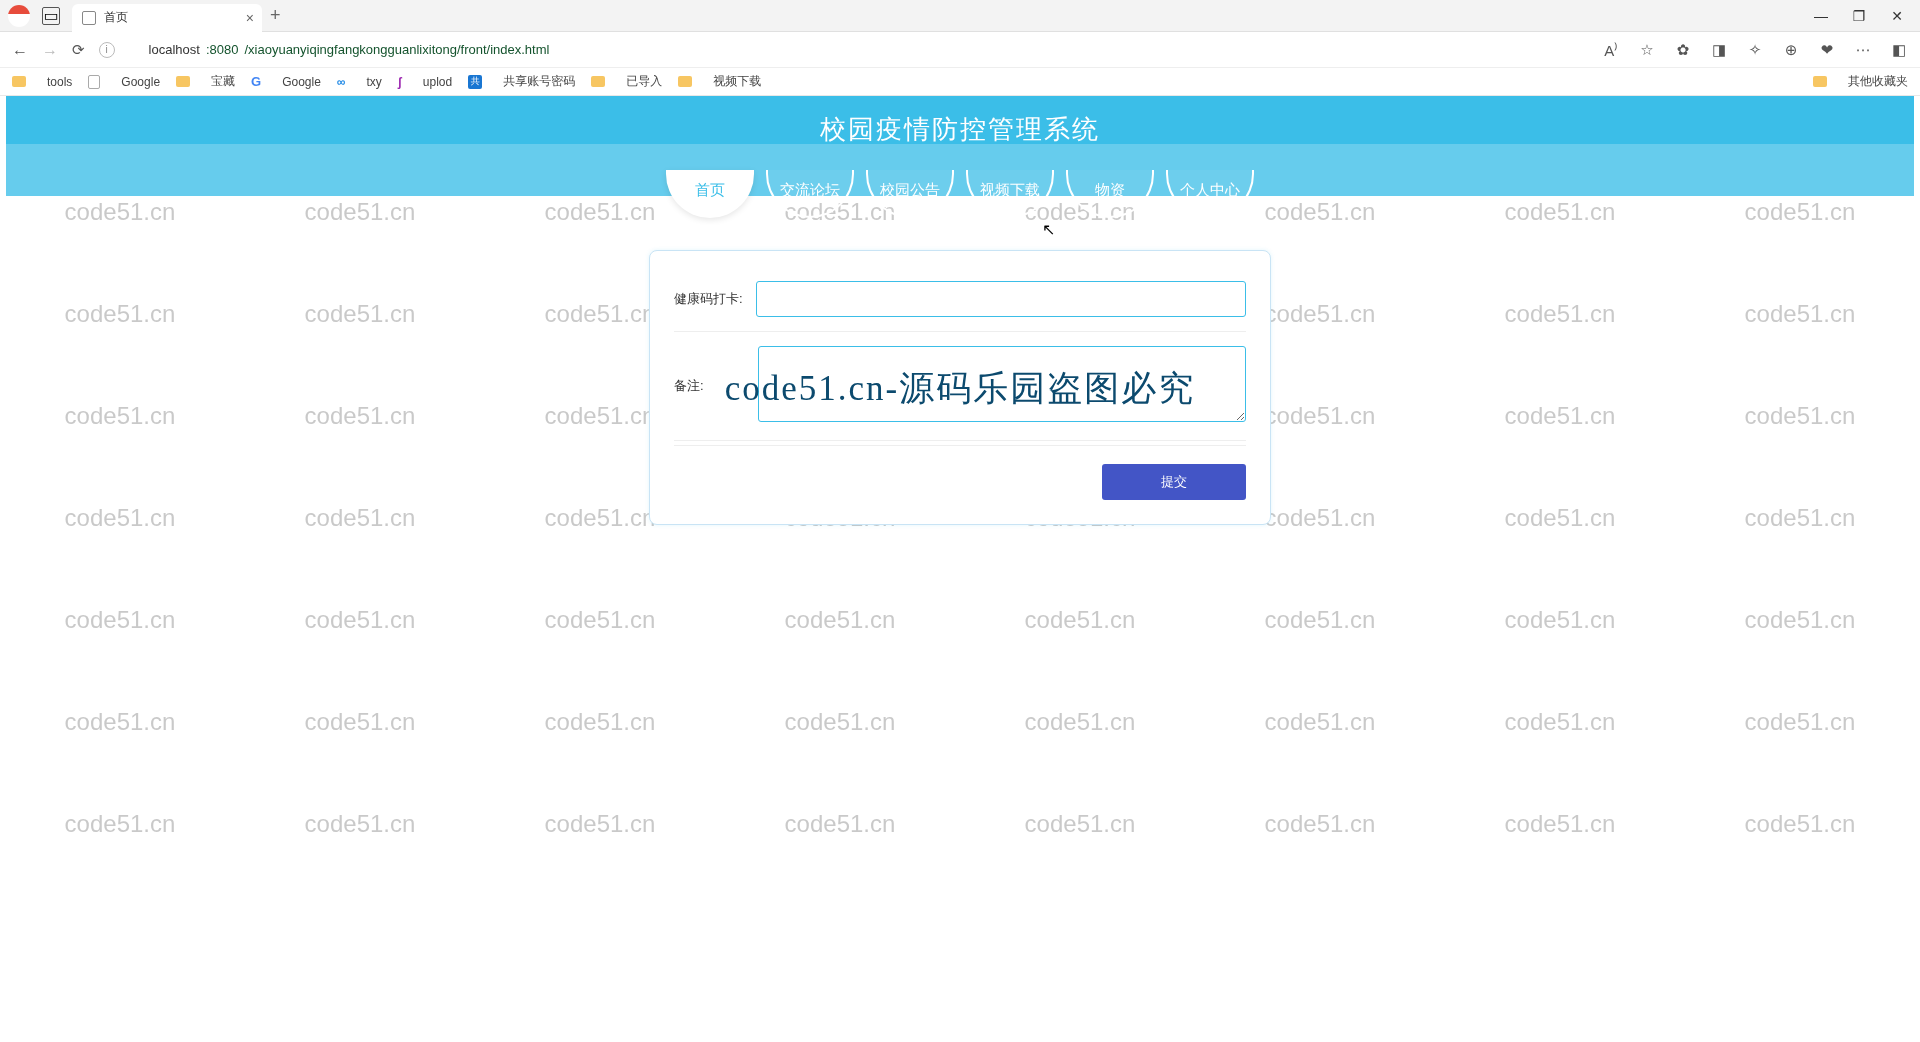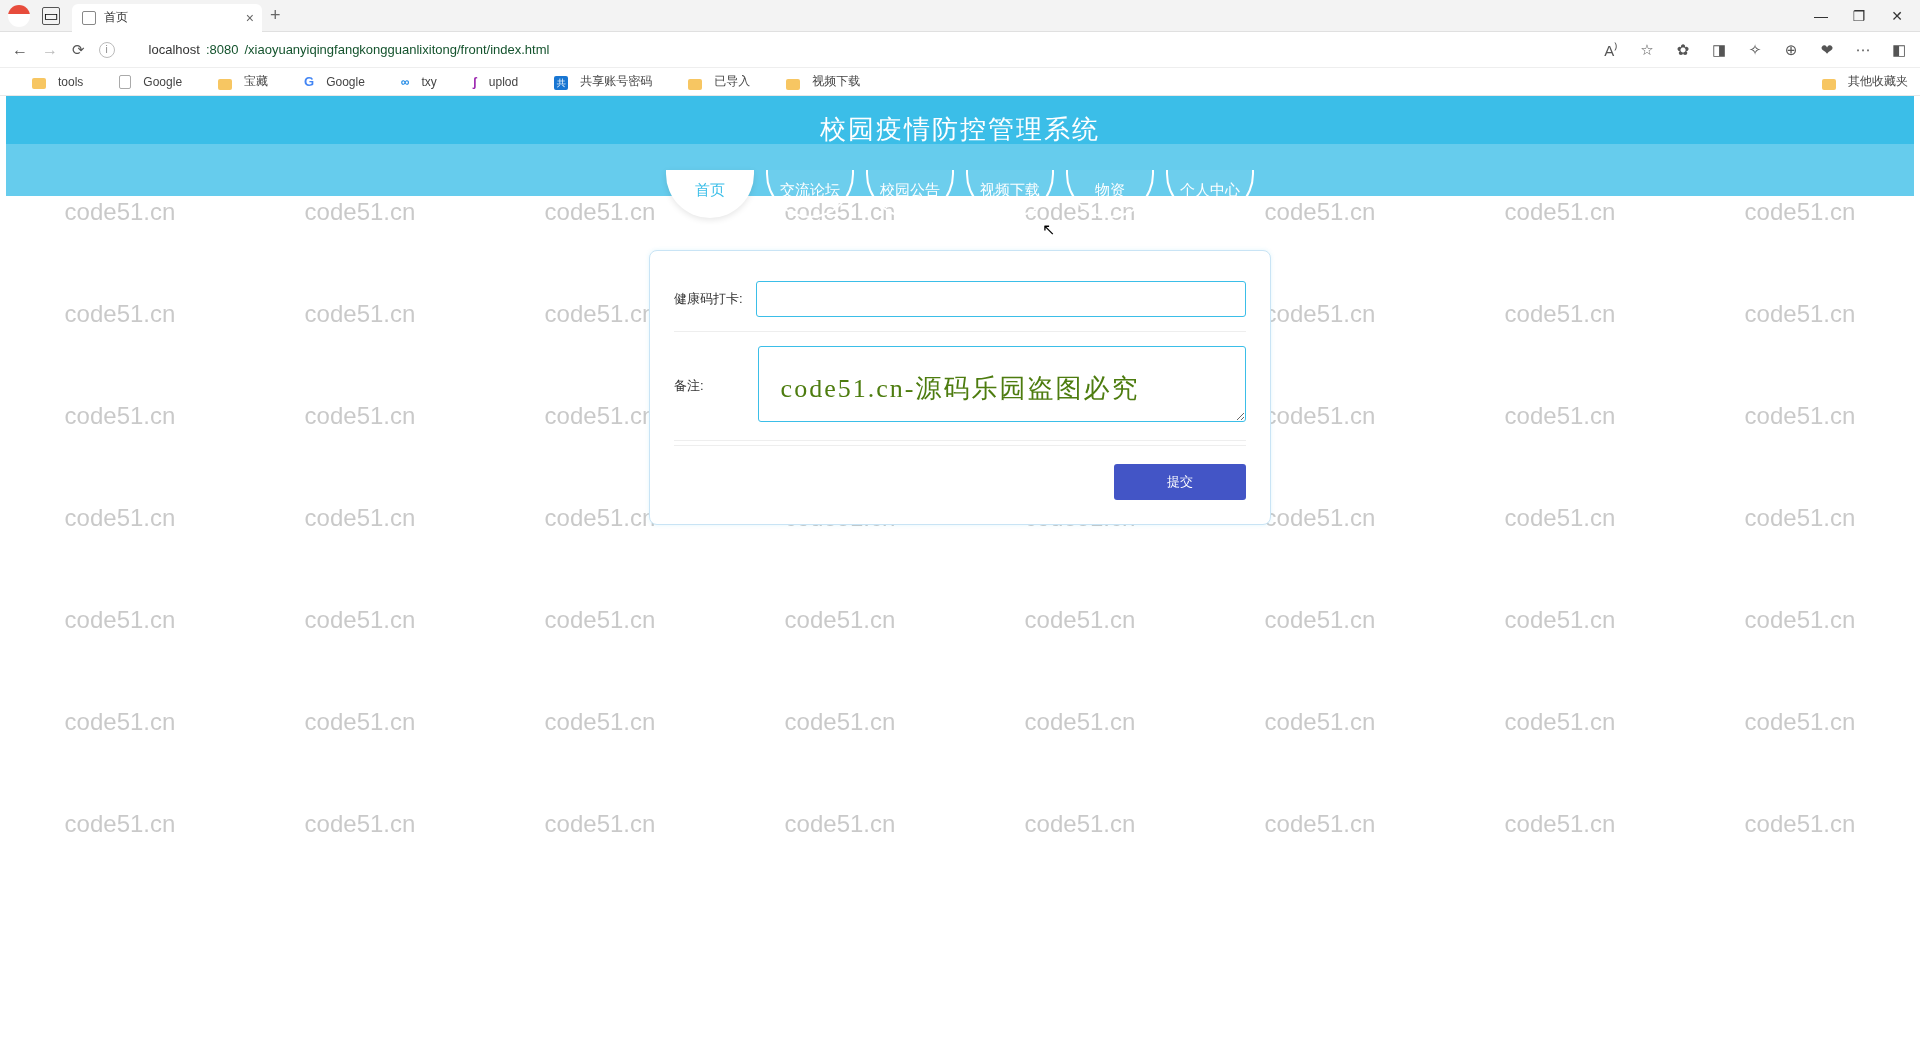--- a/index.html
+++ b/index.html
@@ -22,21 +22,21 @@
     .nav-arrow.disabled { color: #bbb; }
     .reload { font-size: 15px; color: #555; }
     .url-region { flex: 1; display: flex; align-items: center; font-size: 13px; color: #666; gap:6px; }
     .url-region .proto { color: #888; border:1px solid #bbb; border-radius:50%; width:16px; height:16px; display:inline-flex; align-items:center; justify-content:center; font-size:10px; }
     .url-host { color: #333; padding-left: 28px; }
     .url-path { color: #14532d; }
     .toolbar-icons { display: flex; gap: 18px; color: #555; font-size: 15px; align-items:center; }
     .toolbar-icons span { width:18px; text-align:center; }
 
     .bookbar { height: 28px; background: #fff; display: flex; align-items: center; padding: 0 12px; gap: 16px; border-bottom: 1px solid #e8e8e8; font-size: 12px; color: #444; }
-    .bm { display: flex; align-items: flex-end; gap: 12px; margin-left: 20px; }
+    .bm { display: flex; align-items: center; gap: 21px; }
     .bm-folder { width: 14px; height: 11px; background: #f7c662; border-radius: 2px; display:inline-block; }
     .bm-page { width: 12px; height: 14px; border: 1px solid #aaa; border-radius: 2px; display:inline-block; }
     .bm-g { color:#4285f4; font-weight:bold; font-size:13px; }
     .bm-txy { color:#1e88e5; font-weight:bold; }
     .bm-up { color:#9c27b0; font-weight:bold; }
     .bm-gs { width:14px; height:14px; background:#1976d2; color:#fff; font-size:9px; display:inline-flex; align-items:center; justify-content:center; border-radius:2px;}
     .bm-right { margin-left: auto; }
 
     
     .page { position: relative; height: calc(1042px - 32px - 36px - 28px); background: #fff; }
@@ -56,23 +56,23 @@
     .row { display: flex; align-items: center; padding: 14px 0; border-bottom: 1px solid #eee; }
     .row:last-of-type { border-bottom: none; }
     .row-label { width: 84px; font-size: 13px; color: #333; text-align: left; }
     .row-ctl { flex: 1; }
     .inp { width: 100%; height: 36px; border: 1px solid #3bbee8; border-radius: 3px; padding: 0 8px; font-size: 13px; outline: none; }
     .inp.narrow { width: 490px; }
     .ta { width: 100%; height: 76px; border: 1px solid #3bbee8; border-radius: 3px; padding: 6px 8px; font-size: 13px; outline: none; resize: both; }
     .upload-btn { display: inline-flex; align-items: center; gap: 6px; background: #2aa9d8; color: #fff; font-size: 12px; padding: 8px 12px; border-radius: 4px; border: none; }
     .upload-btn .cloud { font-size: 13px; }
     .submit-row { display: flex; justify-content: flex-end; padding-top: 18px; border-top: 1px solid #eee; margin-top:4px; }
-    .submit-btn { width: 132px; height: 36px; background: #4355c6; color: #fff; border: none; border-radius: 3px; font-size: 13px; }
-
-    .big-wm { position: absolute; left: 50%; top: 50%; transform: translate(-50%, -50%); font-size: 26px; color: #4d7c0f; letter-spacing: 2px; pointer-events:none; white-space:nowrap; font-family: "SimSun", serif; }
+    .submit-btn { width: 144px; height: 36px; background: #4355c6; color: #fff; border: none; border-radius: 3px; font-size: 13px; }
+
+    .big-wm { position: absolute; left: 50%; top: 50%; transform: translate(-50%, -50%); font-size: 35px; color: #0c4a6e; letter-spacing: 2px; pointer-events:none; white-space:nowrap; font-family: "SimSun", serif; }
 
     .cursor { position: absolute; left: 1042px; top: 124px; font-size: 16px; pointer-events:none; }
   </style>
 </head>
 <body>
 
 <div class="titlebar">
   <div class="avatar"></div>
   <div class="tabs-icon">▭</div>
   <div class="tab">

